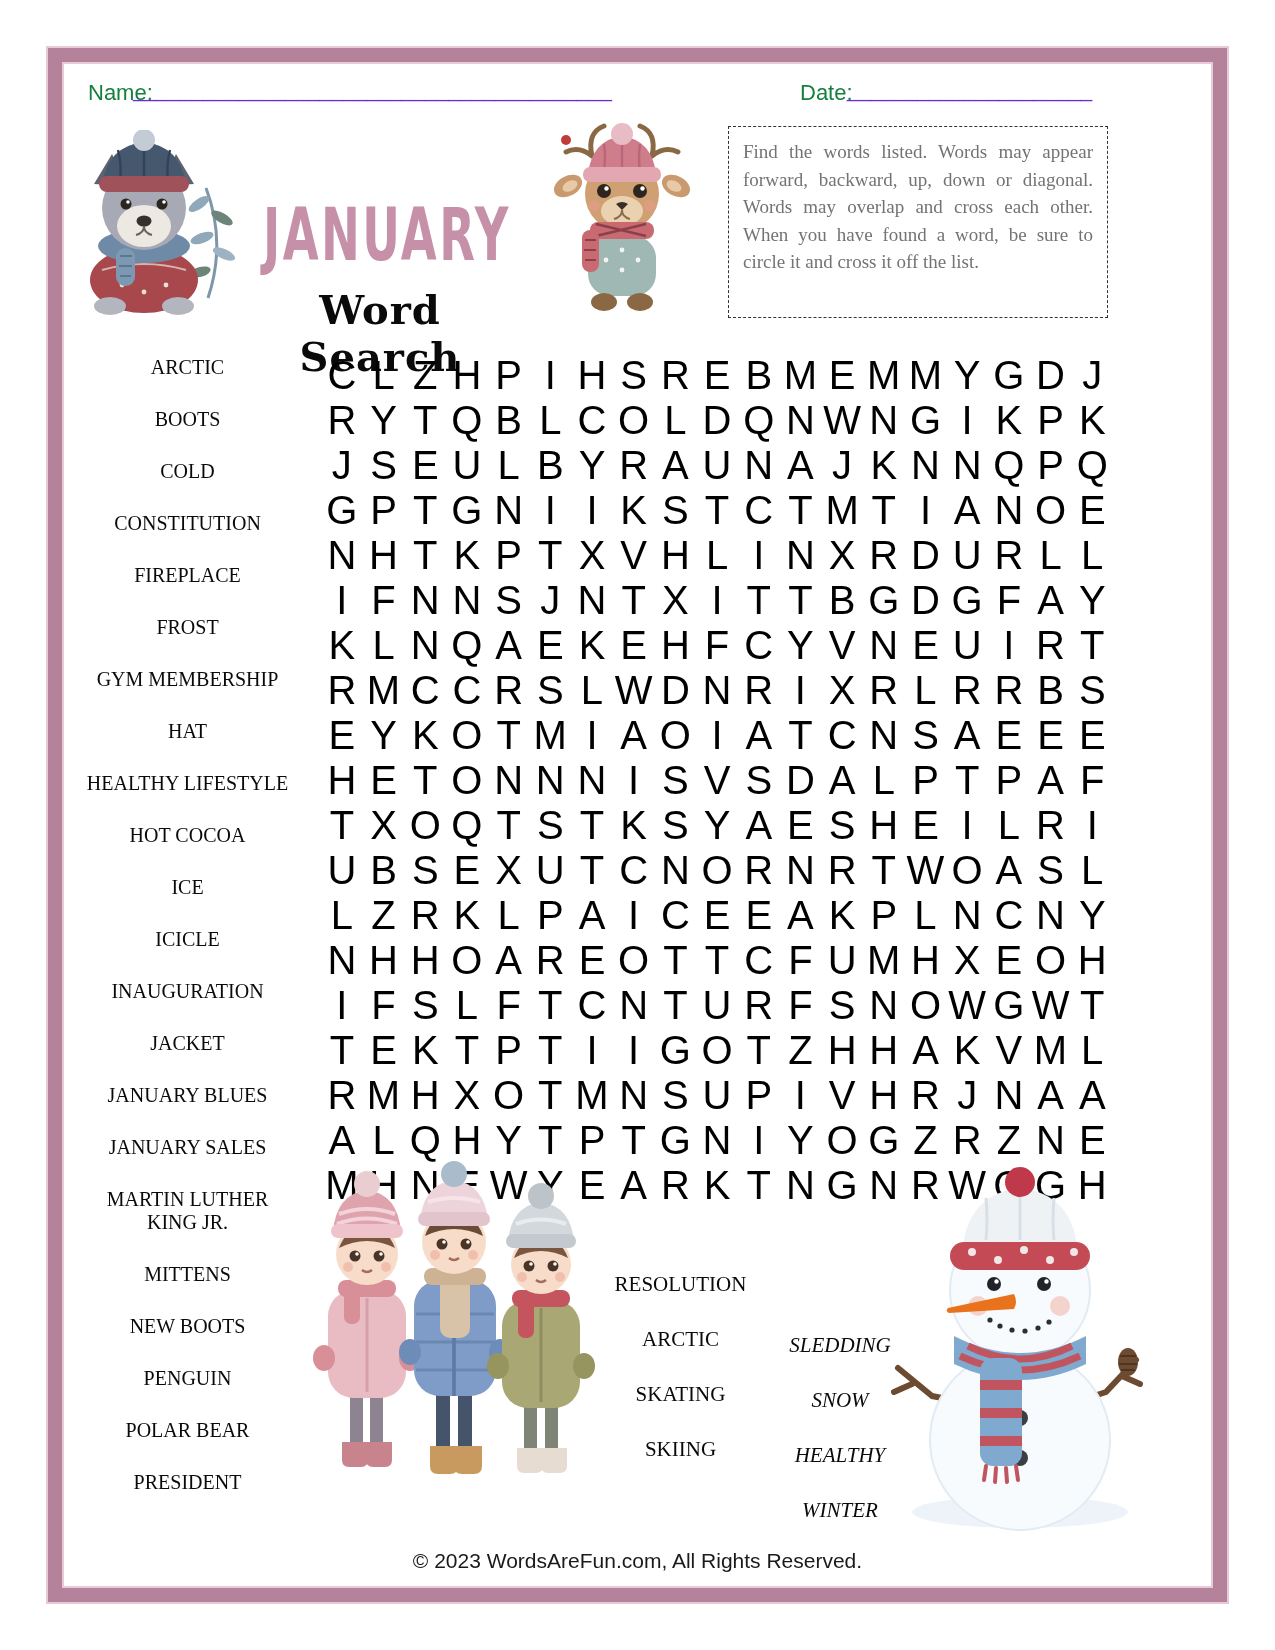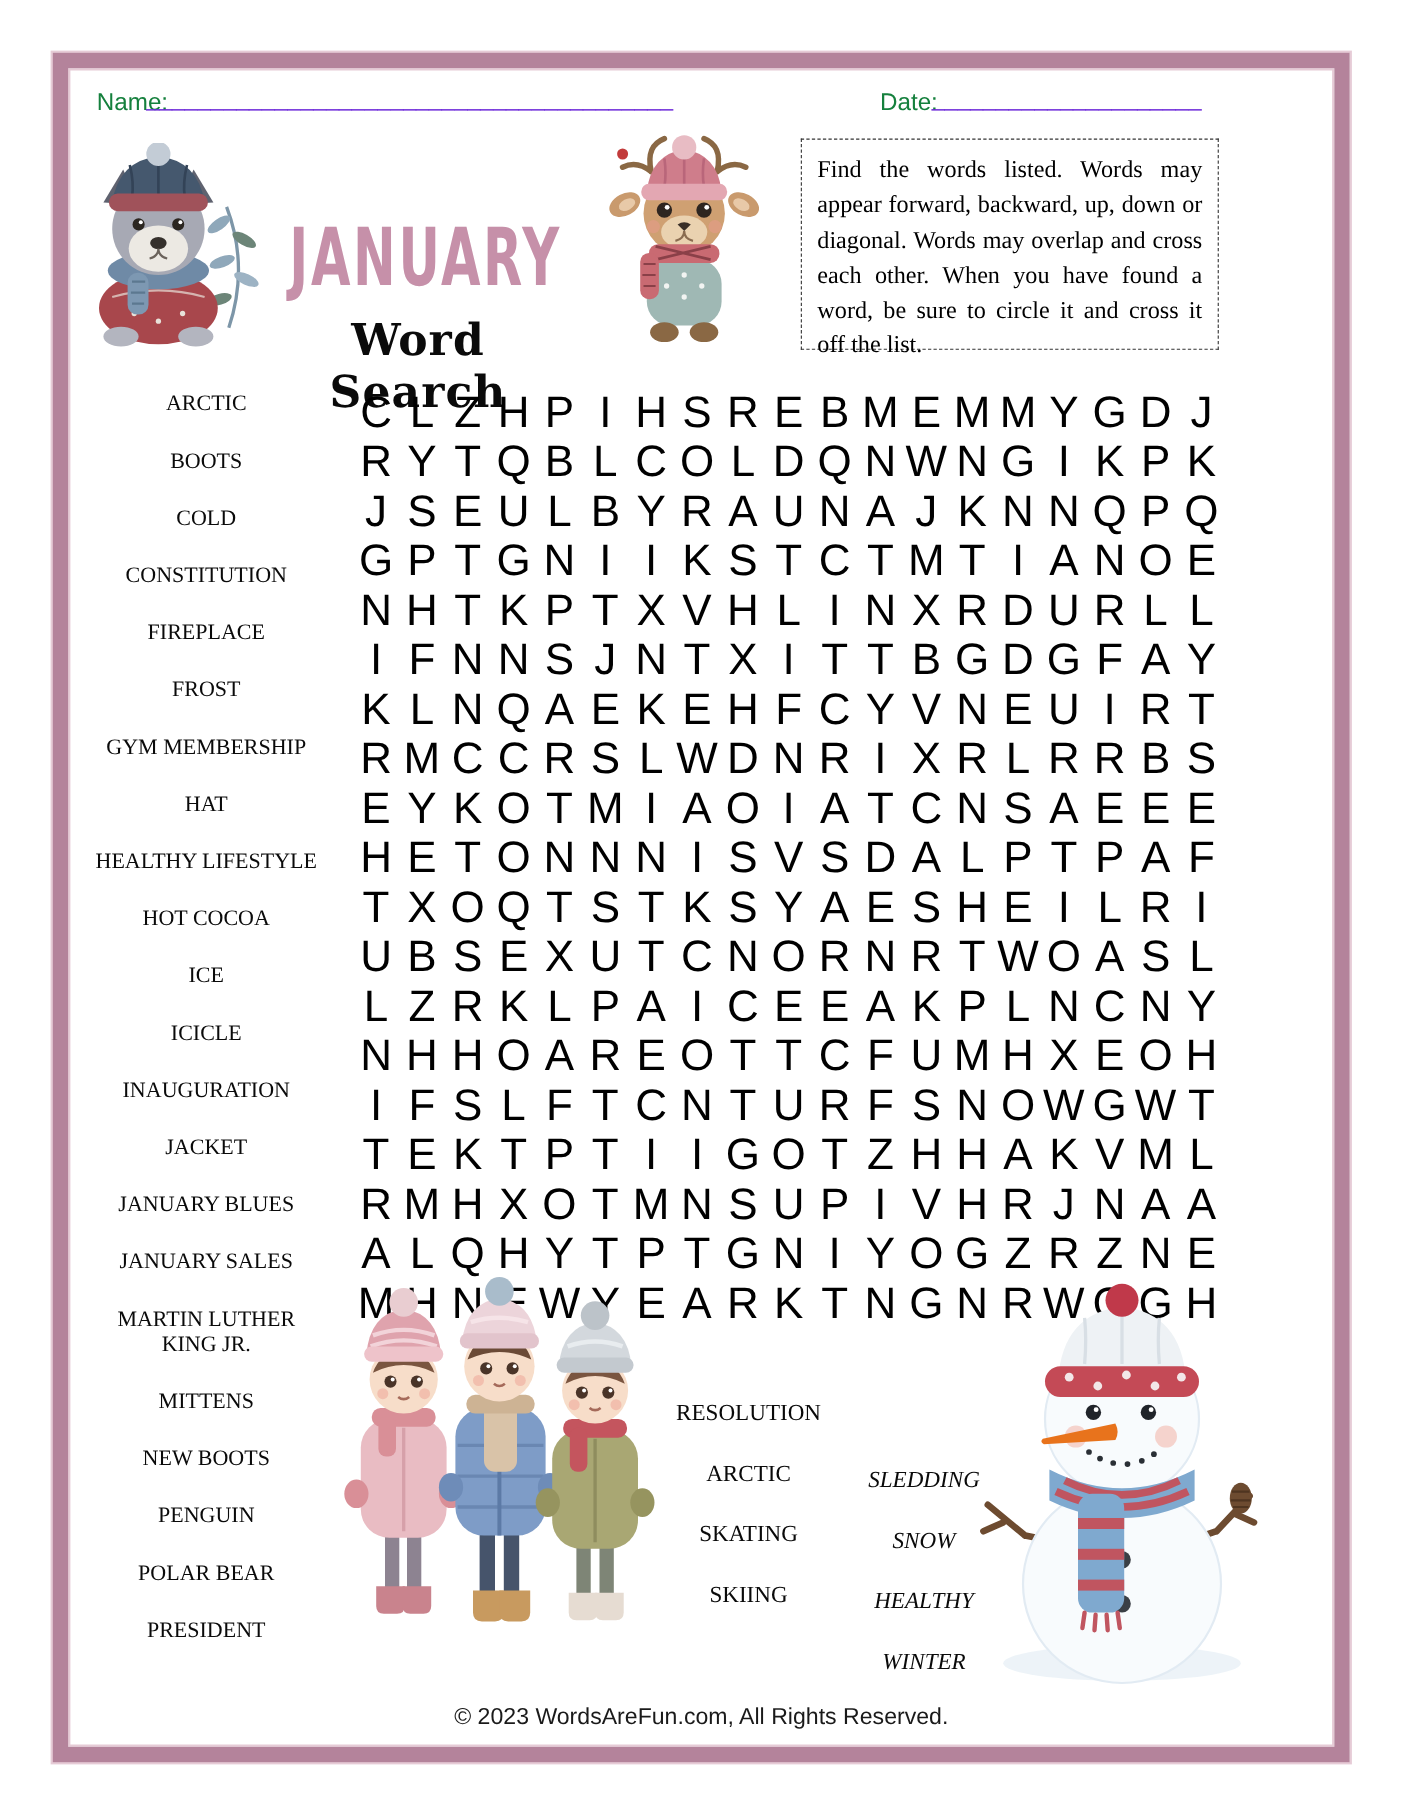--- a/index.html
+++ b/index.html
@@ -29,22 +29,22 @@
     transform:scaleX(.8) scaleY(1.25); transform-origin:center top; display:inline-block;
   }
   .title-sub {
     margin-top:26px; font-family:"DejaVu Serif", serif; font-weight:700;
     font-size:40px; color:#0a0a0a; letter-spacing:1px;
   }
   
   .instructions {
     position:absolute; left:728px; top:126px; width:380px; height:192px;
     border:1.6px dashed #333; padding:11px 14px 8px 14px;
-    font-family:"Liberation Serif", serif; font-size:22px; line-height:1.45;
-    text-align:justify; color:#000000;
+    font-family:"Liberation Serif", serif; font-size:19px; line-height:1.45;
+    text-align:justify; color:#737373;
   }
   
   .word-col { position:absolute; display:flex; flex-direction:column; align-items:center; }
   #word-list-left { left:60px; top:356px; width:255px; }
   .word-item {
     font-family:"Liberation Serif", serif; font-size:20px; color:#0a0a0a;
     line-height:1.15; margin-bottom:29px; text-align:center; white-space:pre-line;
     max-width:246px;
   }
   #words-middle { left:583px; top:1272px; width:195px; }

